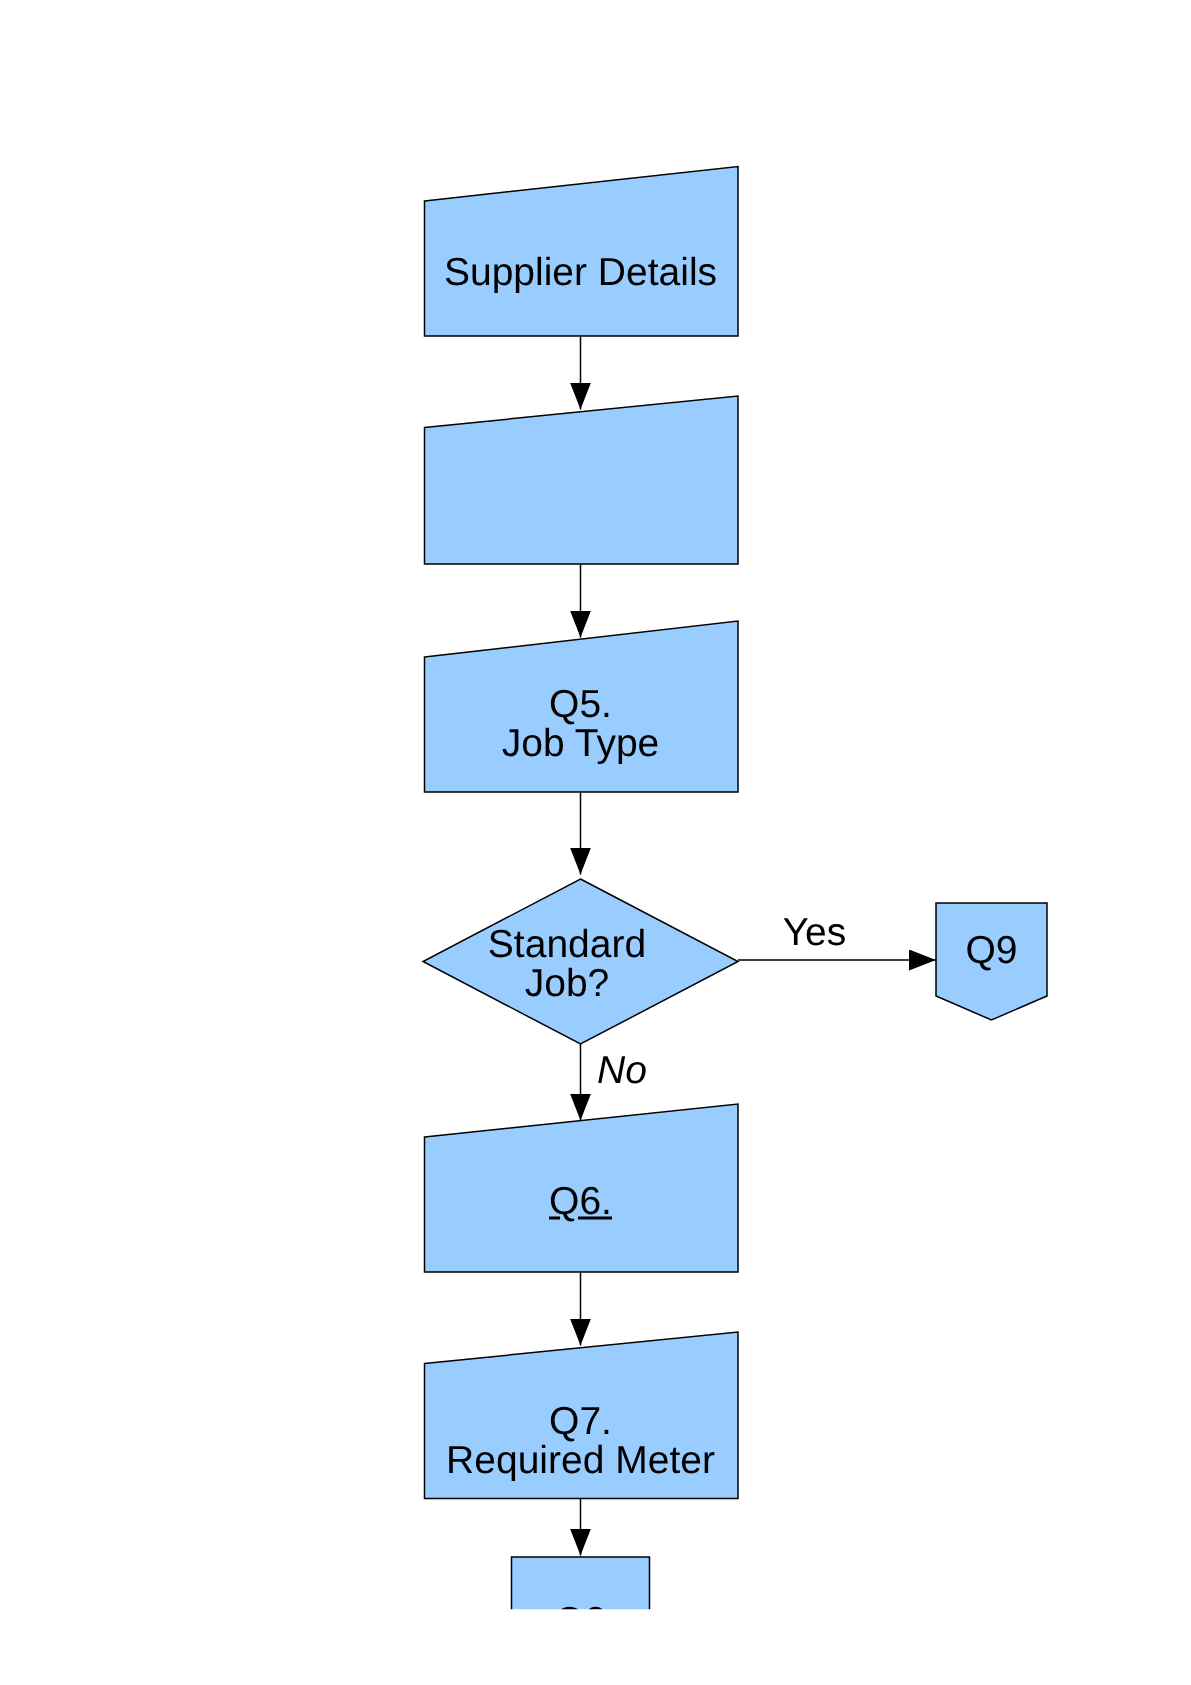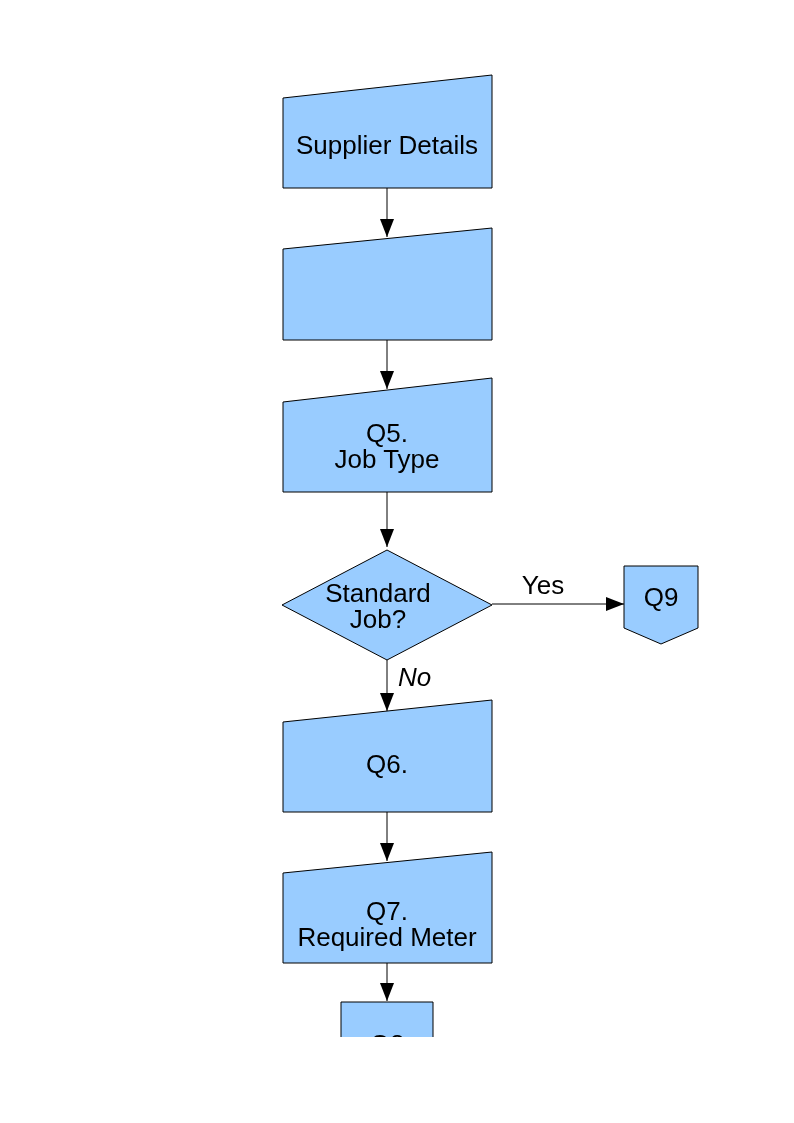--- a/index.html
+++ b/index.html
@@ -4,20 +4,21 @@
 <style>
   * { margin: 0; padding: 0; box-sizing: border-box; }
   html, body { background: #ffffff; }
   .page {
     position: relative;
     width: 794px;
     height: 1037px;
     background: var(--page-bg, #ffffff);
     overflow: hidden;
     font-family: "Liberation Sans", sans-serif;
+    margin-top: 36px;
   }
   .diagram-svg { position: absolute; left: 0; top: 0; }
   .node {
     fill: var(--node-fill, #99CCFF);
     stroke: var(--node-border, #000000);
     stroke-width: 1;
   }
   .connector {
     stroke: var(--connector-color, #000000);
     stroke-width: 1;
@@ -76,21 +77,21 @@
 
   <div class="label" style="left:378px; top:606px;">
     <div>Standard</div>
     <div>Job?</div>
   </div>
 
   <div class="label" style="left:661px; top:597px;text-align:right;">
     <div>Q9</div>
   </div>
 
-  <div class="label" style="left:387px; top:764px;">
+  <div class="label" style="left:387px; top:764px;text-decoration:underline;">
     <div>Q6.</div>
   </div>
 
   <div class="label" style="left:387px; top:924px;">
     <div>Q7.</div>
     <div>Required Meter</div>
   </div>
 
   <div class="label" style="left:387px; top:1044px;">
     <div>Q8</div>

